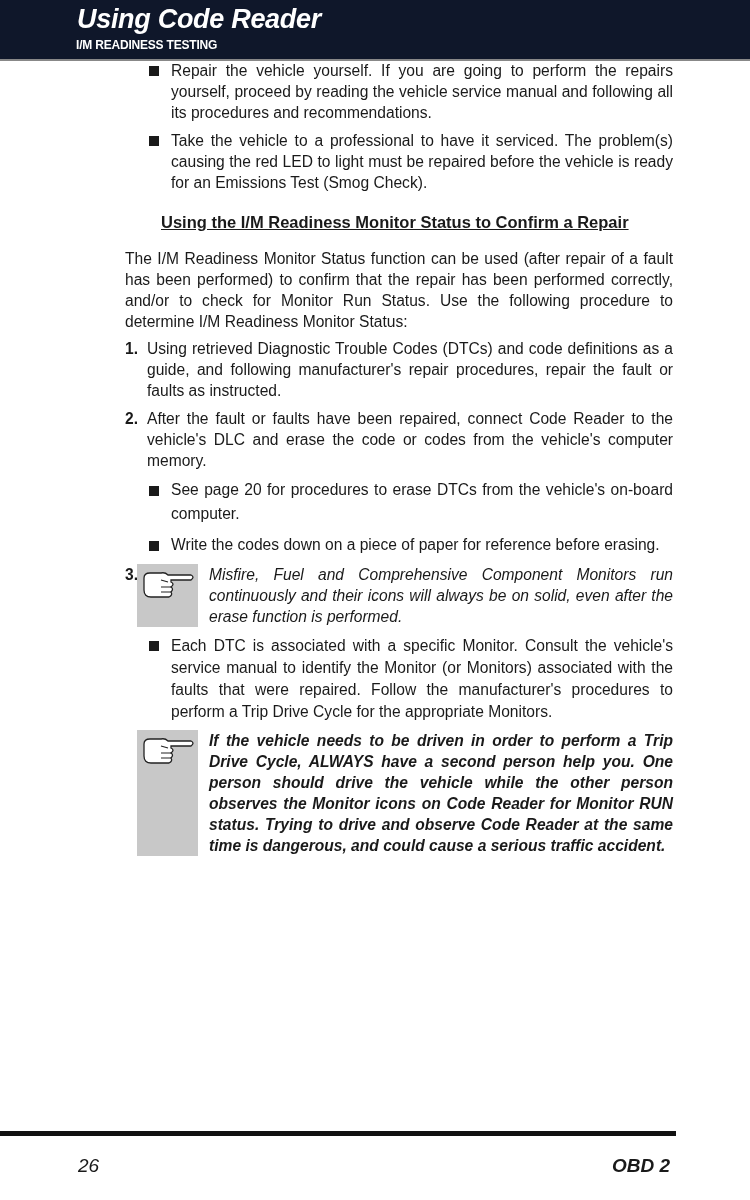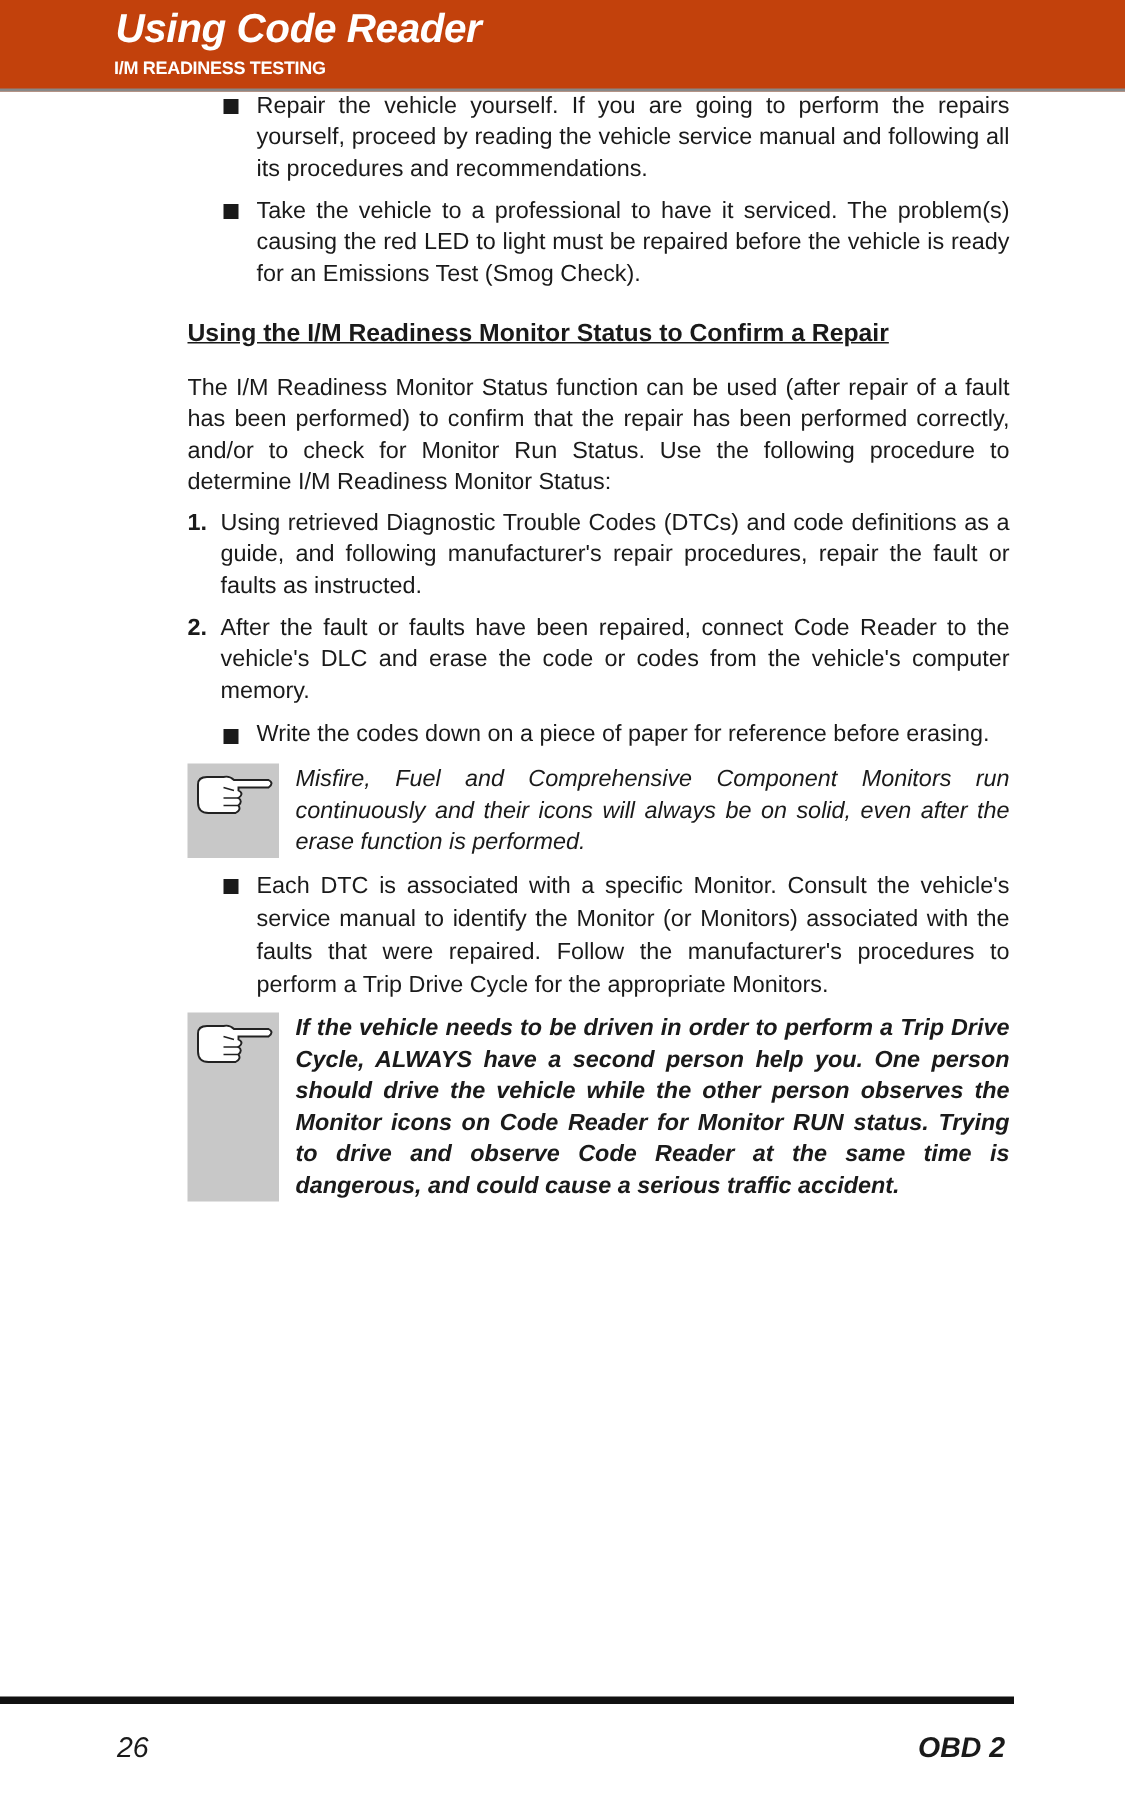--- a/index.html
+++ b/index.html
@@ -1,34 +1,34 @@
 <!DOCTYPE html>
 <html><head>
 <meta charset="utf-8">
 <style>
   html, body { margin: 0; padding: 0; background: #ffffff; }
   body { width: 750px; height: 1200px; position: relative; overflow: hidden;
          font-family: "Liberation Sans", sans-serif; color: #1a1a1a; }
   .header { position: absolute; left: 0; top: 0; width: 750px; height: 59px;
-            background: #c2410c; border-bottom: 2px solid #888; }
+            background: #0f172a; border-bottom: 2px solid #888; }
   .header .title { position: absolute; left: 77px; top: 4px; color: #fff;
             font-size: 27px; font-weight: bold; font-style: italic; letter-spacing: -0.3px; }
   .header .subtitle { position: absolute; left: 76px; top: 38px; color: #fff;
             font-size: 12px; font-weight: bold; letter-spacing: -0.2px; }
   .content { position: absolute; left: 125px; top: 60px; width: 548px;
              font-size: 15.6px; line-height: 21px; }
   .bullet { position: relative; padding-left: 46px; text-align: justify; margin-bottom: 7px; }
   .bullet .sq { position: absolute; left: 24px; top: 6px; width: 10px; height: 10px; background: #1a1a1a; }
   .bullet.sub { padding-left: 46px; }
   .heading { font-weight: bold; text-decoration: underline; font-size: 16.5px;
-             margin-top: 19px; margin-bottom: 15px; }
+             margin-top: 19px; margin-bottom: 15px; margin-left: 36px; }
   .para { text-align: justify; margin-bottom: 6px; }
   .step { position: relative; padding-left: 22px; text-align: justify; margin-bottom: 7px; }
   .step .num { position: absolute; left: 0; top: 0; font-weight: bold; }
-  .note { position: relative; display: flex; margin: 4px 0 8px 0; }
+  .note { position: relative; display: flex; margin: 4px 0 8px 12px; }
   .note .icon-box { width: 61px; flex: 0 0 61px; background: #c8c8c8; position: relative; }
   .note .icon-box svg { position: absolute; left: 4px; top: 4px; }
   .note .note-text { padding-left: 11px; font-style: italic; text-align: justify; flex: 1; }
   .note.bold .note-text { font-weight: bold; }
   .footer-rule { position: absolute; left: 0; top: 1131px; width: 676px; height: 5px; background: #111; }
   .footer-left { position: absolute; left: 78px; top: 1155px; font-size: 19px; font-weight: normal; font-style: italic; }
   .footer-right { position: absolute; left: 612px; top: 1155px; font-size: 19px; font-weight: bold; font-style: italic; }
 </style>
 </head>
 <body>
@@ -54,20 +54,24 @@
   <div class="para">The I/M Readiness Monitor Status function can be used (after repair of a fault has been performed) to confirm that the repair has been performed correctly, and/or to check for Monitor Run Status. Use the following procedure to determine I/M Readiness Monitor Status:</div>
 
   <div class="step">
     <span class="num">1.</span>
     <span>Using retrieved Diagnostic Trouble Codes (DTCs) and code definitions as a guide, and following manufacturer's repair procedures, repair the fault or faults as instructed.</span>
   </div>
 
   <div class="step">
     <span class="num">2.</span>
     <span>After the fault or faults have been repaired, connect Code Reader to the vehicle's DLC and erase the code or codes from the vehicle's computer memory.</span>
+  </div>
+  <div class="bullet sub" style="line-height:24px;">
+    <span class="sq" style="top:8px;"></span>
+    <span>See page 20 for procedures to erase DTCs from the vehicle's on-board computer.</span>
   </div>
   <div class="bullet sub" style="line-height:24px;">
     <span class="sq" style="top:8px;"></span>
     <span>Write the codes down on a piece of paper for reference before erasing.</span>
   </div>
 
   <div class="step">
     <span class="num">3.</span>
   </div>
 

